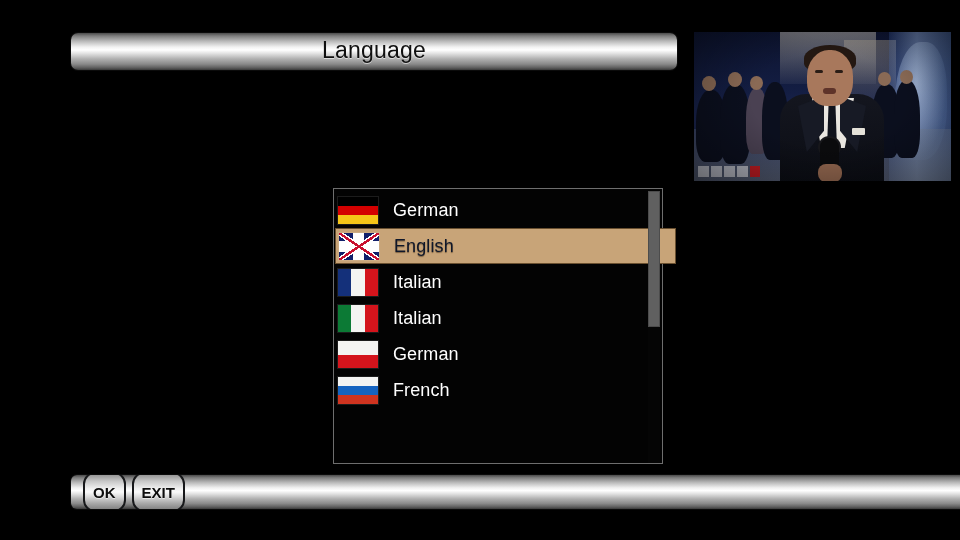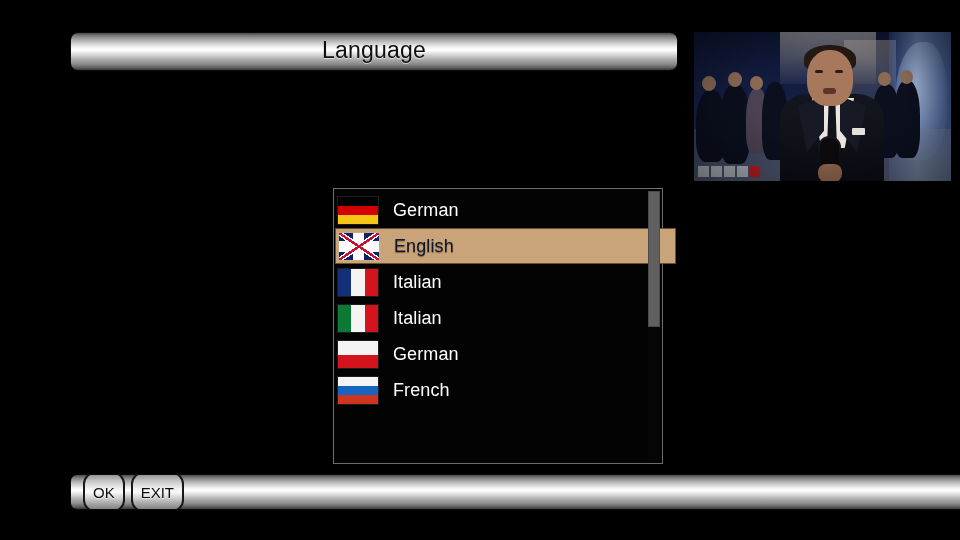--- a/index.html
+++ b/index.html
@@ -345,20 +345,21 @@
     align-items: center;
     justify-content: center;
     font-size: 15px;
     color: #0d0d0d;
     line-height: 1;
     box-sizing: border-box;
     text-shadow: 0 1px 0 rgba(255,255,255,.5);
     background: linear-gradient(to bottom,
       #8f8f8f 0%, #c7c7c7 20%, #efefef 40%, #fafafa 50%,
       #d8d8d8 64%, #acacac 80%, #7d7d7d 100%);
+    font-weight: bold;
   }
 </style>
 </head>
 <body>
 
 <div id="screen">
 
   <div id="title-bar" class="metal">
     <span id="title-text">Language</span>
   </div>

